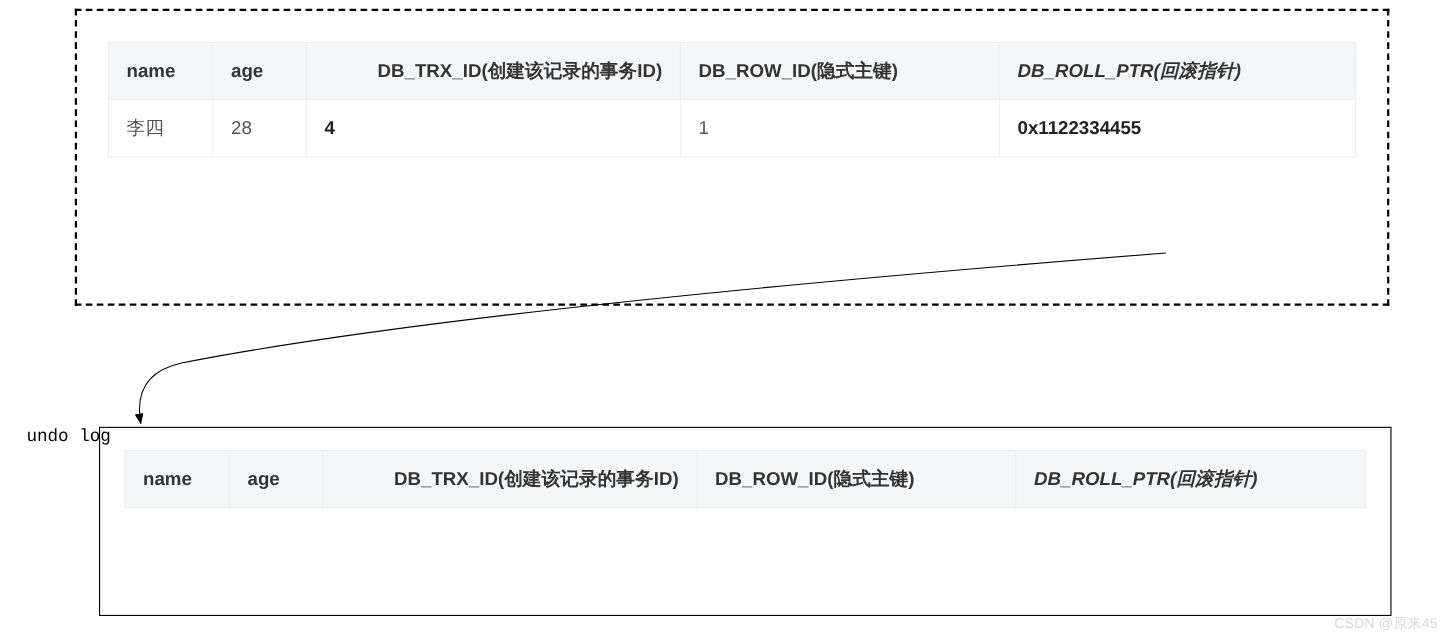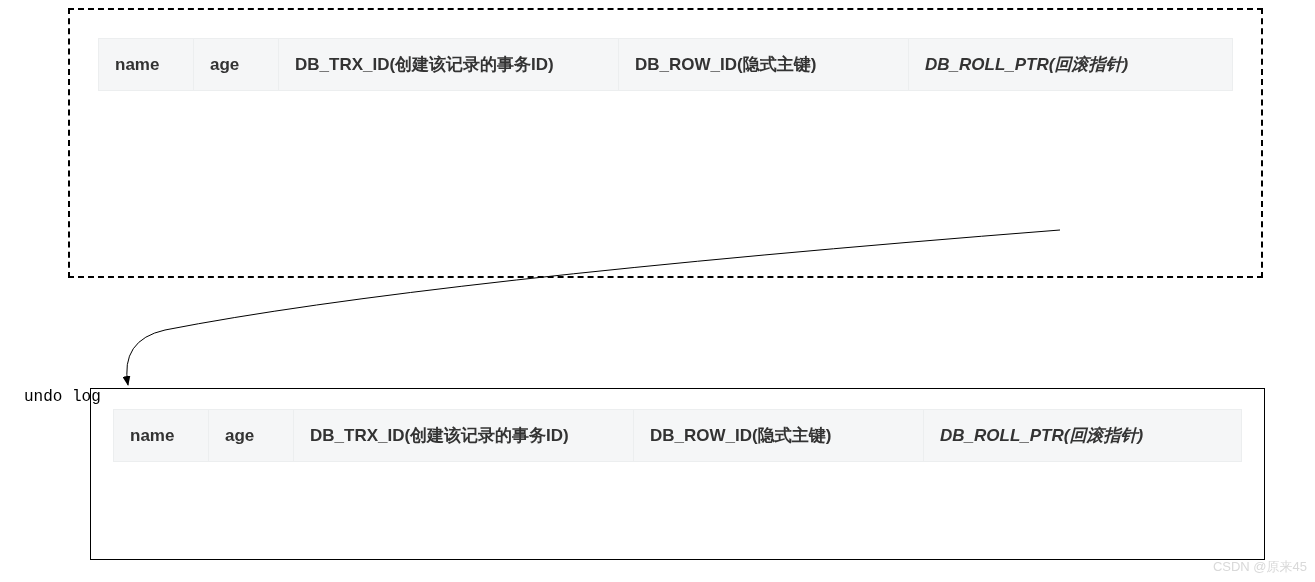--- a/index.html
+++ b/index.html
@@ -44,21 +44,21 @@
     background: #f5f6f7;
     font-weight: bold;
     color: #333;
     white-space: nowrap;
   }
   td {
     color: #555;
   }
   .col-name { width: 95px; }
   .col-age  { width: 85px; }
-  .col-trx  { width: 340px; }
+  .col-trx  { width: 340px; text-align: right; }
   .col-row  { width: 290px; }
   .col-roll { width: auto; font-style: italic; }
 
   .undo-label {
     position: absolute;
     left: 24px;
     top: 388px;
     font-family: "Courier New", monospace;
     font-size: 16px;
     color: #000;
@@ -94,20 +94,27 @@
 <div class="dashed-box">
   <table>
     <tbody>
         <tr>
       <th class="col-name">name</th>
       <th class="col-age">age</th>
       <th class="col-trx">DB_TRX_ID(创建该记录的事务ID)</th>
       <th class="col-row">DB_ROW_ID(隐式主键)</th>
       <th class="col-roll">DB_ROLL_PTR(回滚指针)</th>
     </tr>
+    <tr>
+      <td>李四</td>
+      <td>28</td>
+      <td class="bold-cell">4</td>
+      <td>1</td>
+      <td class="bold-cell">0x1122334455</td>
+    </tr>
   </tbody>
     </table>
 </div>
 
 <svg class="arrow-svg" width="1315" height="582">
   <defs>
     <marker id="arrowhead" markerWidth="10" markerHeight="8" refX="9" refY="4" orient="auto">
       <path d="M0,0 L10,4 L0,8 Z" fill="#000"></path>
     </marker>
   </defs>

